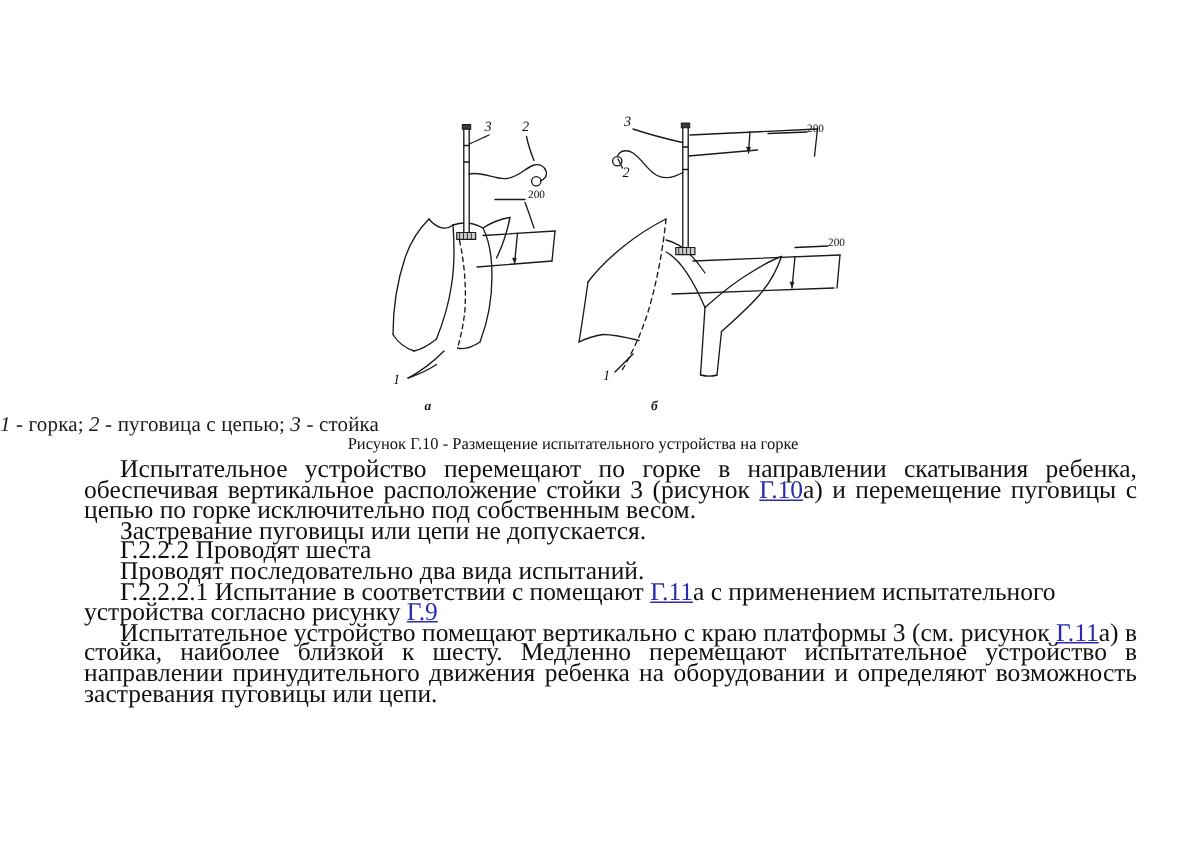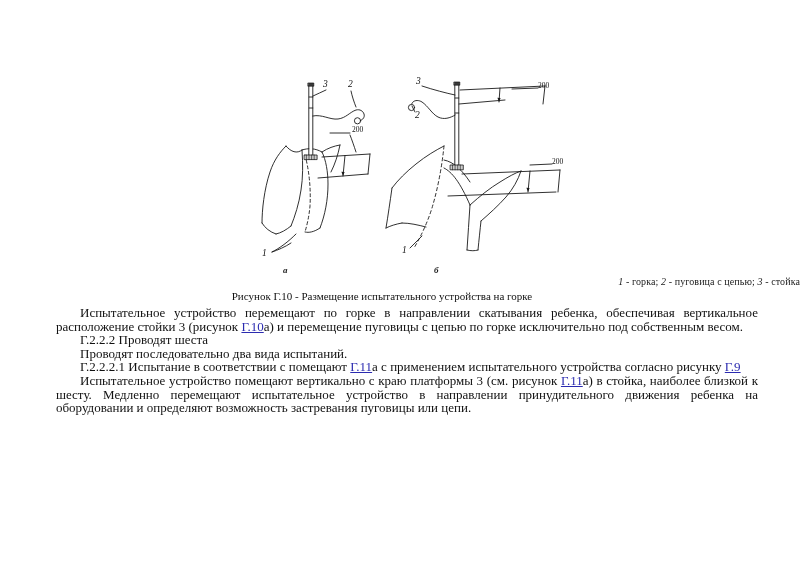--- a/index.html
+++ b/index.html
@@ -55,22 +55,22 @@
     color: #1a1a1a;
   }
   .subfig-a { left: 283px; top: 0px; }
   .subfig-b { left: 434px; top: 0px; }
 
   .legend-line {
     position: absolute;
     left: 0;
     top: 216px;
     width: 800px;
-    text-align: right;
-    font-size: 10px;
+    text-align: left;
+    font-size: 14px;
     color: #1a1a1a;
     letter-spacing: 0.1px;
   }
   .legend-line .num {
     font-style: italic;
   }
 
   .figure-caption {
     position: absolute;
     left: 0;
@@ -80,21 +80,21 @@
     font-size: 11px;
     color: #111111;
   }
 
   
   .body-text {
     position: absolute;
     left: 56px;
     top: 306px;
     width: 702px;
-    font-size: 13px;
+    font-size: 17px;
     line-height: 13.6px;
     color: #111111;
   }
   p.para {
     margin: 0;
     padding: 0;
     text-align: justify;
     text-indent: 24px;
     hyphens: none;
   }
@@ -255,20 +255,21 @@
     </div>
 
     <div class="figure-caption">Рисунок Г.10 - Размещение испытательного устройства на горке</div>
   </div>
 
   <div class="body-text">
 
     <p class="para"><span>Испытательное устройство перемещают по горке в направлении скатывания ребенка, обеспечивая вертикальное расположение стойки 3 (рисунок </span><a href="#" class="doclink">Г.10</a><span>а) и перемещение пуговицы с цепью по горке исключительно под собственным весом.</span></p>
 
 
+    <p class="para nojust">Застревание пуговицы или цепи не допускается.</p>
 
     <p class="para nojust">Г.2.2.2 Проводят шеста</p>
 
     <p class="para nojust">Проводят последовательно два вида испытаний.</p>
 
     <p class="para nojust"><span>Г.2.2.2.1 Испытание в соответствии с помещают </span><a href="#" class="doclink">Г.11</a><span>а с применением испытательного устройства согласно рисунку </span><a href="#" class="doclink">Г.9</a></p>
 
     <p class="para"><span>Испытательное устройство помещают вертикально с краю платформы 3 (см. рисунок </span><a href="#" class="doclink">Г.11</a><span>а) в стойка, наиболее близкой к шесту. Медленно перемещают испытательное устройство в направлении принудительного движения ребенка на оборудовании и определяют возможность застревания пуговицы или цепи.</span></p>
 
   </div>

